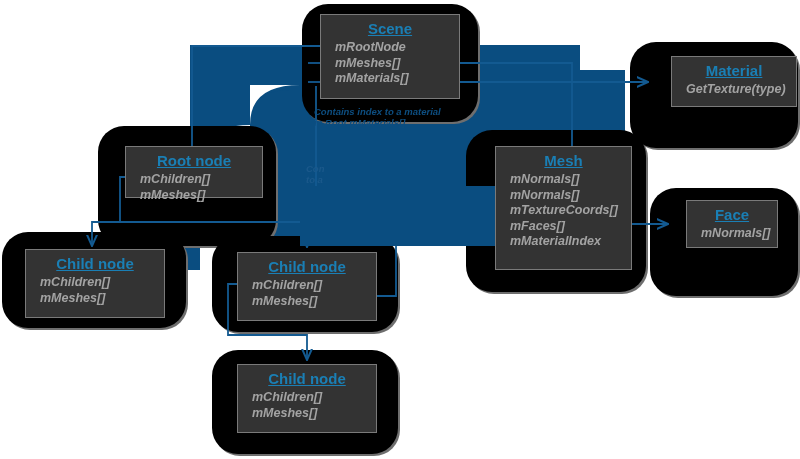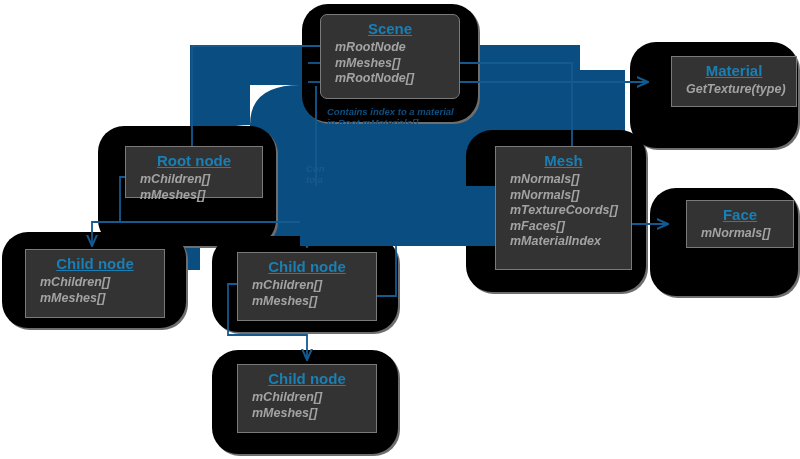--- a/index.html
+++ b/index.html
@@ -110,26 +110,26 @@
 
       <path d="M156,177 H120 V222 H92 V246" marker-end="url(#arr)"></path>
       <path d="M120,222 H307 V247" marker-end="url(#arr)"></path>
 
       <path d="M264,284 H228 V335 H307 V360" marker-end="url(#arr)"></path>
 
       <path d="M334,296 H396 V186"></path>
     </g>
   </svg>
 
-  <div class="uml" style="left:320px;top:14px;width:140px;height:85px;border-radius:7px;">
+  <div class="uml" style="left:320px;top:14px;width:140px;height:85px;">
     <div class="title">Scene</div>
     <div class="fields">
       <div class="field">mRootNode</div>
       <div class="field">mMeshes[]</div>
-      <div class="field">mRootNode[]</div>
+      <div class="field">mMaterials[]</div>
     </div>
   </div>
 
   <div class="uml" style="left:651px;top:56px;width:126px;height:51px;margin-left:20px;">
     <div class="title">Material</div>
     <div class="fields">
       <div class="field">GetTexture(type)</div>
     </div>
   </div>
 
@@ -145,21 +145,21 @@
     <div class="title">Mesh</div>
     <div class="fields">
       <div class="field">mNormals[]</div>
       <div class="field">mNormals[]</div>
       <div class="field">mTextureCoords[]</div>
       <div class="field">mFaces[]</div>
       <div class="field">mMaterialIndex</div>
     </div>
   </div>
 
-  <div class="uml" style="left:686px;top:200px;width:108px;height:48px;">
+  <div class="uml" style="left:686px;top:200px;width:92px;height:48px;">
     <div class="title">Face</div>
     <div class="fields">
       <div class="field">mNormals[]</div>
     </div>
   </div>
 
   <div class="uml" style="left:25px;top:249px;width:140px;height:69px;">
     <div class="title">Child node</div>
     <div class="fields">
       <div class="field">mChildren[]</div>
@@ -176,21 +176,21 @@
   </div>
 
   <div class="uml" style="left:237px;top:364px;width:140px;height:69px;">
     <div class="title">Child node</div>
     <div class="fields">
       <div class="field">mChildren[]</div>
       <div class="field">mMeshes[]</div>
     </div>
   </div>
 
-  <div class="note" style="left:314px;top:106px;margin-left:13px;">
+  <div class="note" style="left:314px;top:106px;">
     <div>Contains index to a material</div>
     <div>in Root.mMaterials[]</div>
   </div>
 
   <div class="note hidden-note" style="left:306px;top:163px;">
     <div>Contains index</div>
     <div>to a mesh in</div>
     <div>Scene.mMeshes[]</div>
   </div>
 

